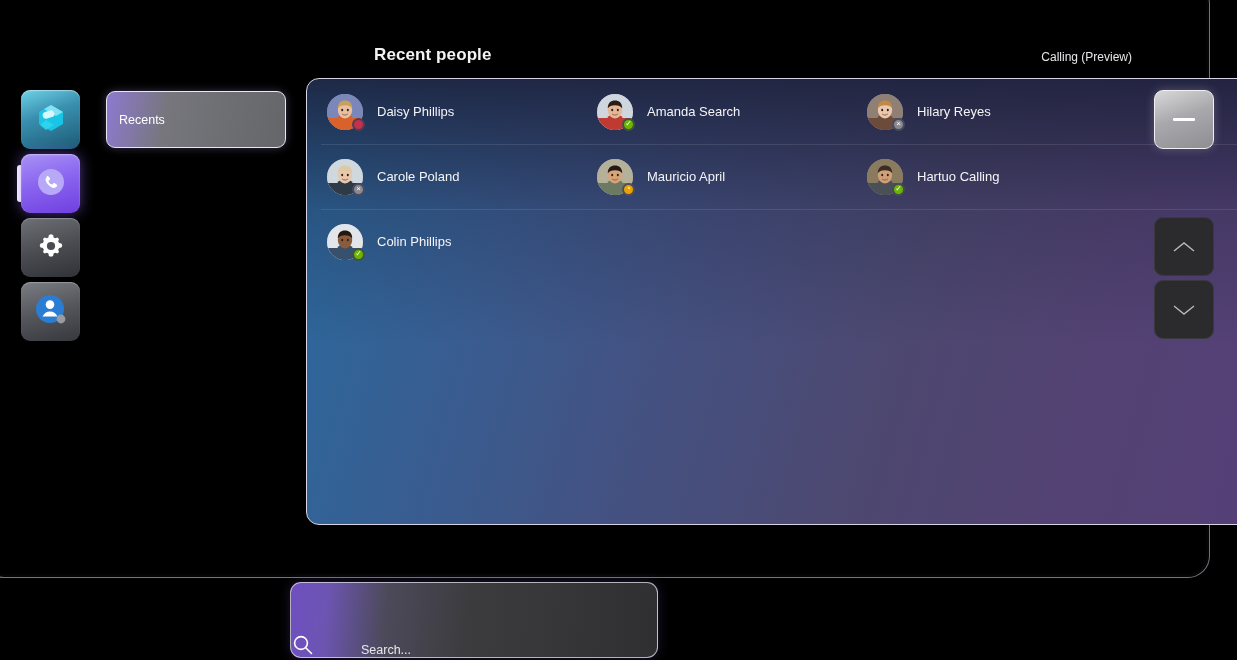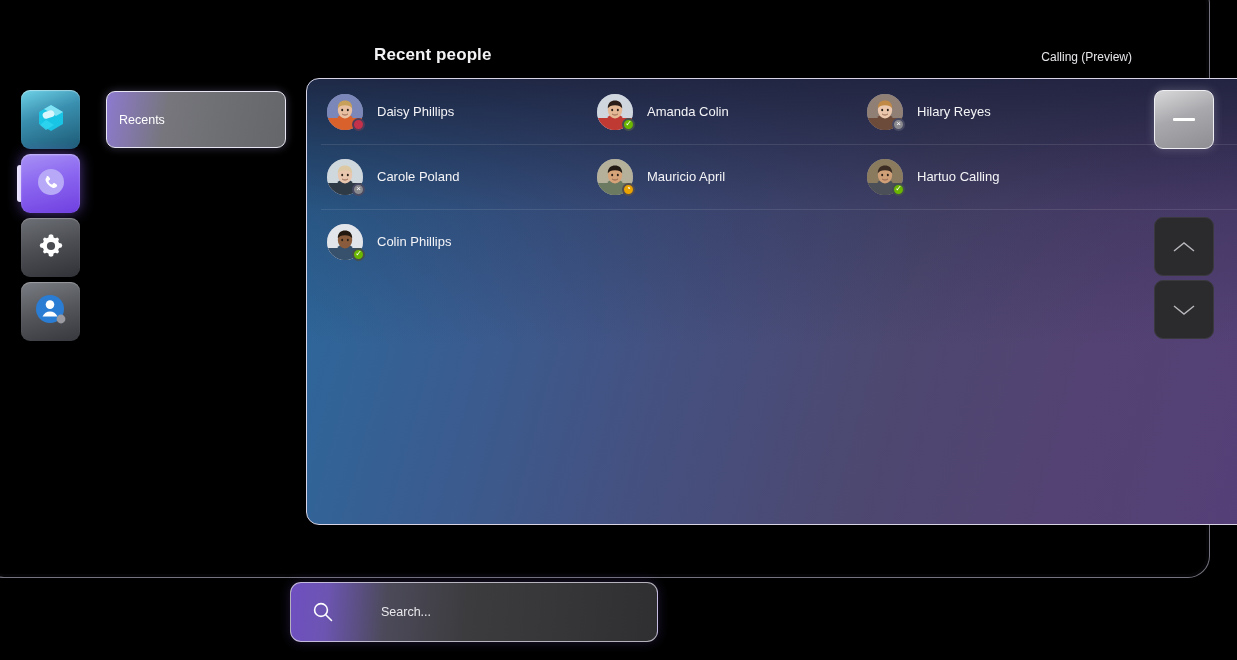--- a/index.html
+++ b/index.html
@@ -252,27 +252,26 @@
     border: 1px solid #3a3a3e;
   }
   .ctl.chev svg { display:block; }
 
   
   .search-bar {
     position: absolute;
     left: 290px;
     top: 582px;
     width: 368px;
-    height: 60px;
+    height: 76px;
     border-radius: 11px;
     background: linear-gradient(95deg,#6f4fc0 0%, #6c55b2 10%, #4c4a5a 26%, #3c3c3f 48%, #37373a 70%, #2f2f32 100%);
     border: 1px solid rgba(225,222,235,0.75);
     display: flex;
-    align-items: center;
-    padding-left: 20px;
+    align-items: flex-end;
     box-shadow: 0 0 12px rgba(110,80,190,0.28);
   }
   .search-icon { flex: 0 0 26px; display:flex; align-items:center; }
   .search-placeholder {
     margin-left: 44px;
     font-size: 12.5px;
     color: #e8e8ec;
   }
 </style>
 </head>
@@ -376,21 +375,21 @@
     <ellipse cx="18" cy="28" rx="9" ry="8" fill="#c03a34"></ellipse>
     <ellipse cx="18" cy="16" rx="7.2" ry="8.4" fill="#e4b894"></ellipse>
     <path d="M10.8 14.2c0-5.2 3.2-7.6 7.2-7.6s7.2 2.4 7.2 7.6c-1.6-1.8-3.4-3-7.2-3s-5.6 1.2-7.2 3z" fill="#2a1d18"></path>
     <ellipse cx="15.2" cy="16" rx="1" ry="1.2" fill="#2b2018"></ellipse>
     <ellipse cx="20.8" cy="16" rx="1" ry="1.2" fill="#2b2018"></ellipse>
     <path d="M15.4 20.2c1.6 1.2 3.6 1.2 5.2 0" stroke="#8a5a46" stroke-width="0.9" fill="none" stroke-linecap="round"></path>
   </svg>
               </div>
               <div class="presence available" title="Available">✓</div>
             </div>
-            <div class="person-name">Amanda Colin</div>
+            <div class="person-name">Amanda Search</div>
           </div>
           <div class="row-cell c3">
             <div class="avatar-wrap">
               <div class="avatar">
                 <svg viewBox="0 0 36 36" xmlns="http://www.w3.org/2000/svg">
     <rect width="36" height="36" fill="#8f7f74"></rect>
     <rect x="0" y="24" width="36" height="12" fill="#6c4b3a"></rect>
     <ellipse cx="18" cy="28" rx="9" ry="8" fill="#6c4b3a"></ellipse>
     <ellipse cx="18" cy="16" rx="7.2" ry="8.4" fill="#eac7ad"></ellipse>
     <path d="M10.8 14.2c0-5.2 3.2-7.6 7.2-7.6s7.2 2.4 7.2 7.6c-1.6-1.8-3.4-3-7.2-3s-5.6 1.2-7.2 3z" fill="#c08a46"></path>

